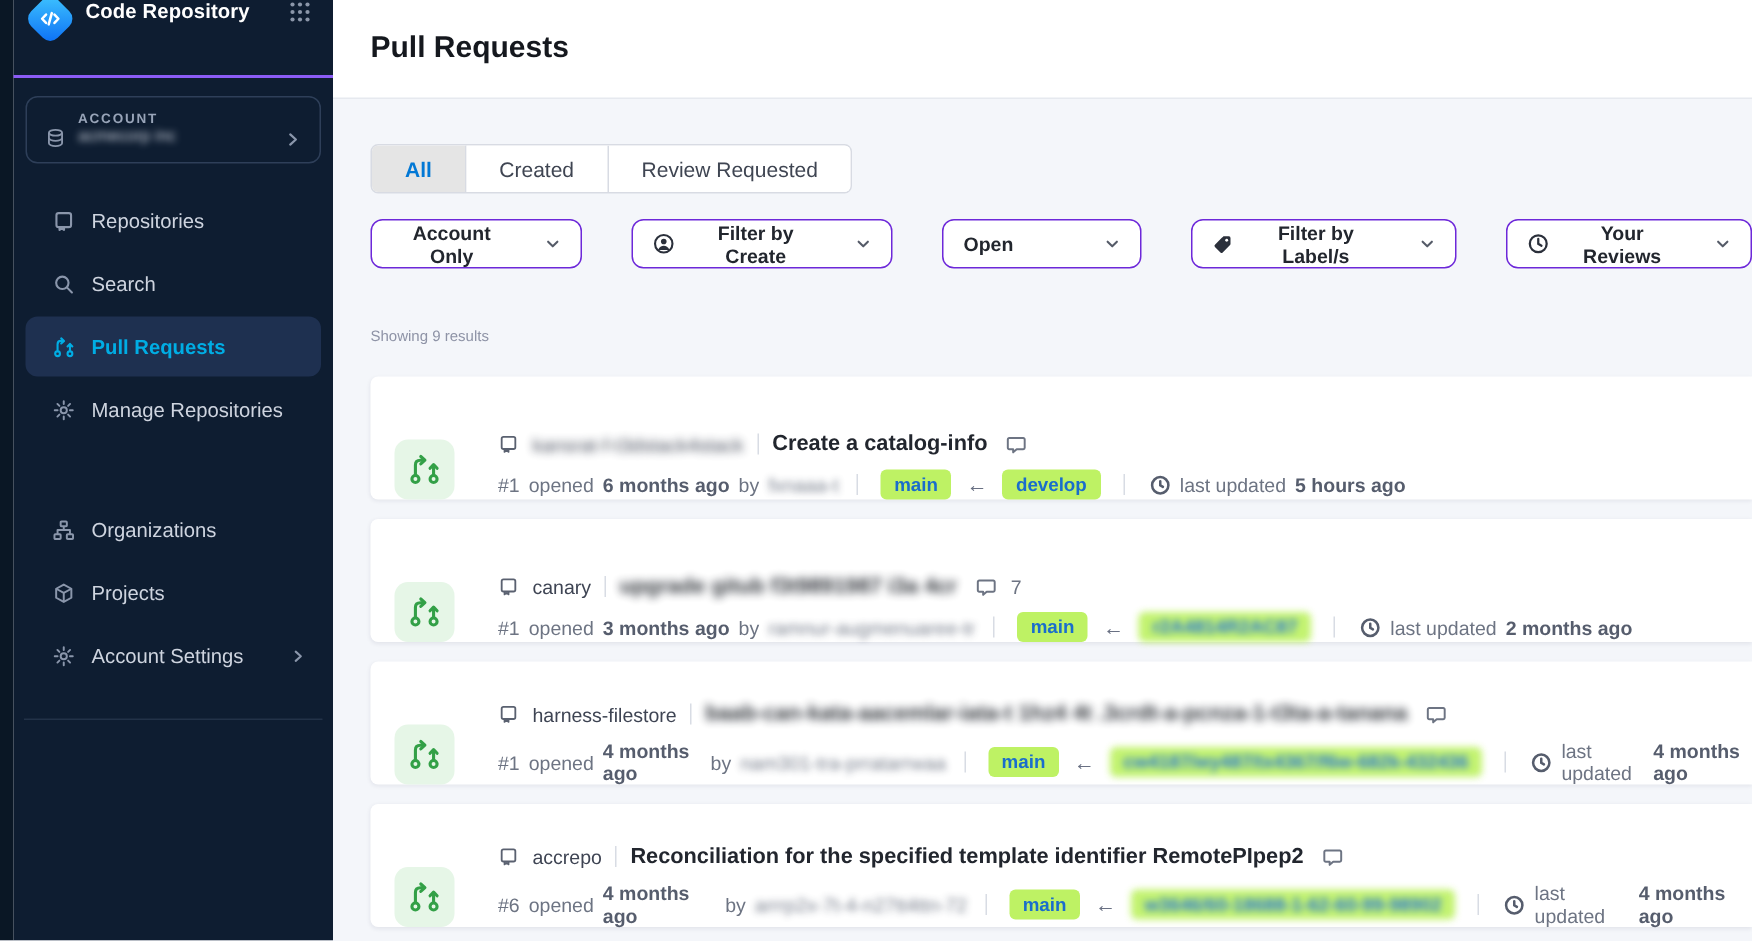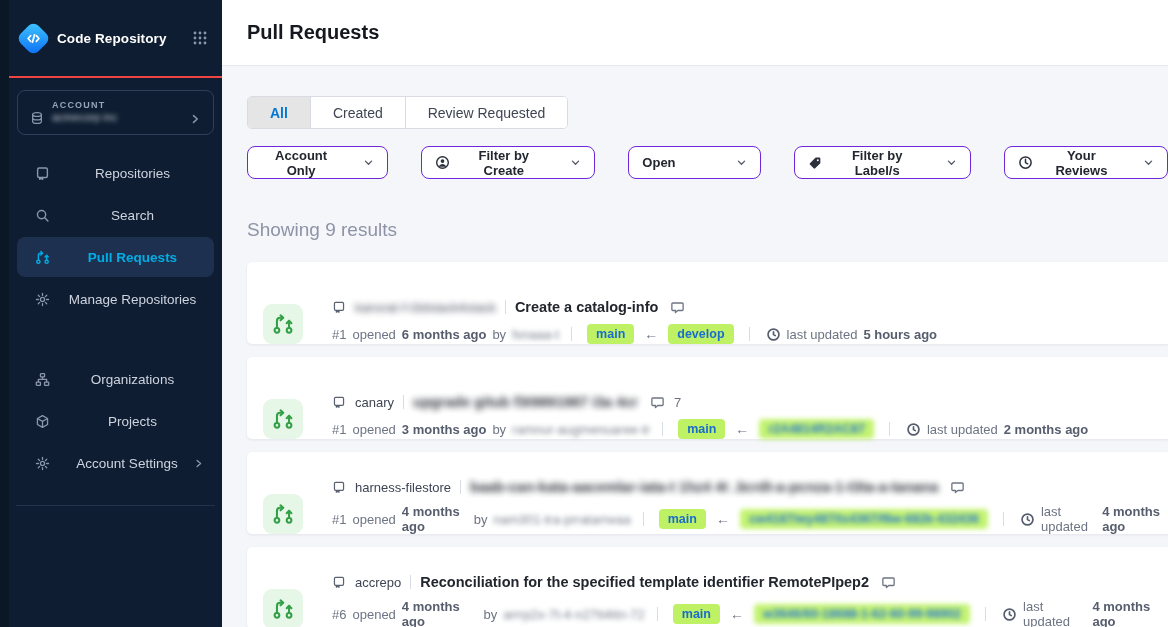--- a/index.html
+++ b/index.html
@@ -2,38 +2,38 @@
 <html><head>
 <meta charset="utf-8">
 <style>
   * { margin:0; padding:0; box-sizing:border-box; }
   html,body { width:1168px; height:627px; overflow:hidden; }
   body { font-family:"Liberation Sans", sans-serif; display:flex; background:#f4f6fa; color:#22262e; }
 
   
   .rail { width:9px; background:#0a1725; flex:0 0 9px; }
   .sidebar { width:213px; flex:0 0 213px; background:#0e1d31; display:flex; flex-direction:column; color:#ced4df; }
-  .sb-header { height:78px; display:flex; align-items:center; padding:0 14px 0 12px; border-bottom:2px solid #ef4444; }
+  .sb-header { height:52px; display:flex; align-items:flex-start; padding:0 14px 0 12px; border-bottom:2px solid #8b5cf6; }
   .logo-mark { width:25px; height:25px; border-radius:7px; transform:rotate(45deg); background:linear-gradient(135deg,#41c8ff,#0a6cf5); display:flex; align-items:center; justify-content:center; flex:0 0 25px; }
   .logo-mark svg { transform:rotate(-45deg); }
   .app-title { font-size:13.5px; font-weight:700; color:#ffffff; margin-left:11px; flex:1; letter-spacing:.1px; }
   .grid-icon { color:#8b96a9; display:flex; }
 
   .account-box { margin:12px 8px 0 8px; border:1px solid #2e3f59; border-radius:8px; padding:9px 12px; display:flex; align-items:flex-end; cursor:pointer; }
   .account-box .acc-icon { color:#8a96ab; display:flex; margin-right:8px; }
   .acc-col { flex:1; line-height:1.25; }
   .acc-label { font-size:9px; letter-spacing:1.2px; font-weight:700; color:#98a4b8; }
   .acc-name { font-size:11px; color:#d7dce6; }
   .acc-chevron { color:#8a96ab; display:flex; }
 
   .nav { margin-top:18px; padding:0 8px; }
   .nav.secondary { margin-top:38px; }
   .nav-item { height:40px; display:flex; align-items:center; padding:0 10px 0 17px; border-radius:8px; cursor:pointer; margin-bottom:2px; }
   .nav-item .nv-icon { color:#8a96ab; display:flex; width:16px; justify-content:center; }
-  .nav-item .nv-label { font-size:13.5px; font-weight:500; margin-left:11px; color:#ced4df; flex:1;text-align:center; }
+  .nav-item .nv-label { font-size:13.5px; font-weight:500; margin-left:11px; color:#ced4df; flex:1; }
   .nav-item.active { background:#1e3050; }
   .nav-item.active .nv-icon, .nav-item.active .nv-label { color:#00ade4; }
   .nav-item.active .nv-label { font-weight:700; }
   .nav-item .nv-chevron { color:#8a96ab; display:flex; }
   .sb-divider { border:none; border-top:1px solid #223248; margin:20px 7px 0 7px; }
 
   
   .main { flex:1; display:flex; flex-direction:column; min-width:0; }
   .main-header { height:66px; background:#ffffff; border-bottom:1px solid #e6e9ef; display:flex; align-items:center; padding-left:25px; flex:0 0 66px; }
   .page-title { font-size:20px; font-weight:700; color:#15181e; }
@@ -43,21 +43,21 @@
   .tabs { display:inline-flex; border:1px solid #d8dbe3; border-radius:5px; background:#ffffff; overflow:hidden; height:33px; }
   .tab { padding:0 22px; display:flex; align-items:center; font-size:14px; color:#3f4552; font-weight:500; border-right:1px solid #d8dbe3; cursor:pointer; background:#fff; }
   .tab:last-child { border-right:none; }
   .tab.active { background:#e5e5e5; color:#0278d5; font-weight:700; }
 
   .filters { display:flex; gap:33px; margin-top:17px; }
   .filter-btn { height:33px; background:#fff; border:1px solid #6d28d9; border-radius:8px; display:flex; align-items:center; padding:0 13px; font-size:13px; font-weight:700; color:#22262e; cursor:pointer; }
   .filter-btn .f-icon { display:flex; margin-right:9px; color:#2b303b; }
   .filter-btn .f-chevron { display:flex; margin-left:22px; color:#555b68; }
 
-  .results-summary { margin-top:40px; font-size:19px; color:#8e93a6; }
+  .results-summary { margin-top:40px; font-size:10px; color:#8e93a6; }
 
   .pr-list { margin-top:21px; }
   .pr-card { background:#ffffff; border-radius:5px 0 0 5px; box-shadow:0 1px 3px rgba(20,30,60,.08); height:82px; margin-bottom:13px; display:flex; align-items:flex-end; padding-left:16px; cursor:pointer;gap:11px; }
   .pr-state { width:40px; height:40px; border-radius:9px; background:#e6f6e7; color:#33a047; display:flex; align-items:center; justify-content:center; flex:0 0 40px; }
   .pr-body { margin-left:18px; min-width:0; flex:1; }
   .pr-line1 { display:flex; align-items:center; gap:9px; }
   .repo-icon { color:#5a6170; display:flex; }
   .pr-repo-name { font-size:13px; font-weight:400; color:#3e4453; white-space:nowrap; }
   .vdiv { width:1px; height:14px; background:#d8dce4; flex:0 0 1px; }
   .pr-title { font-size:14.5px; font-weight:700; color:#22262e; white-space:nowrap; }

